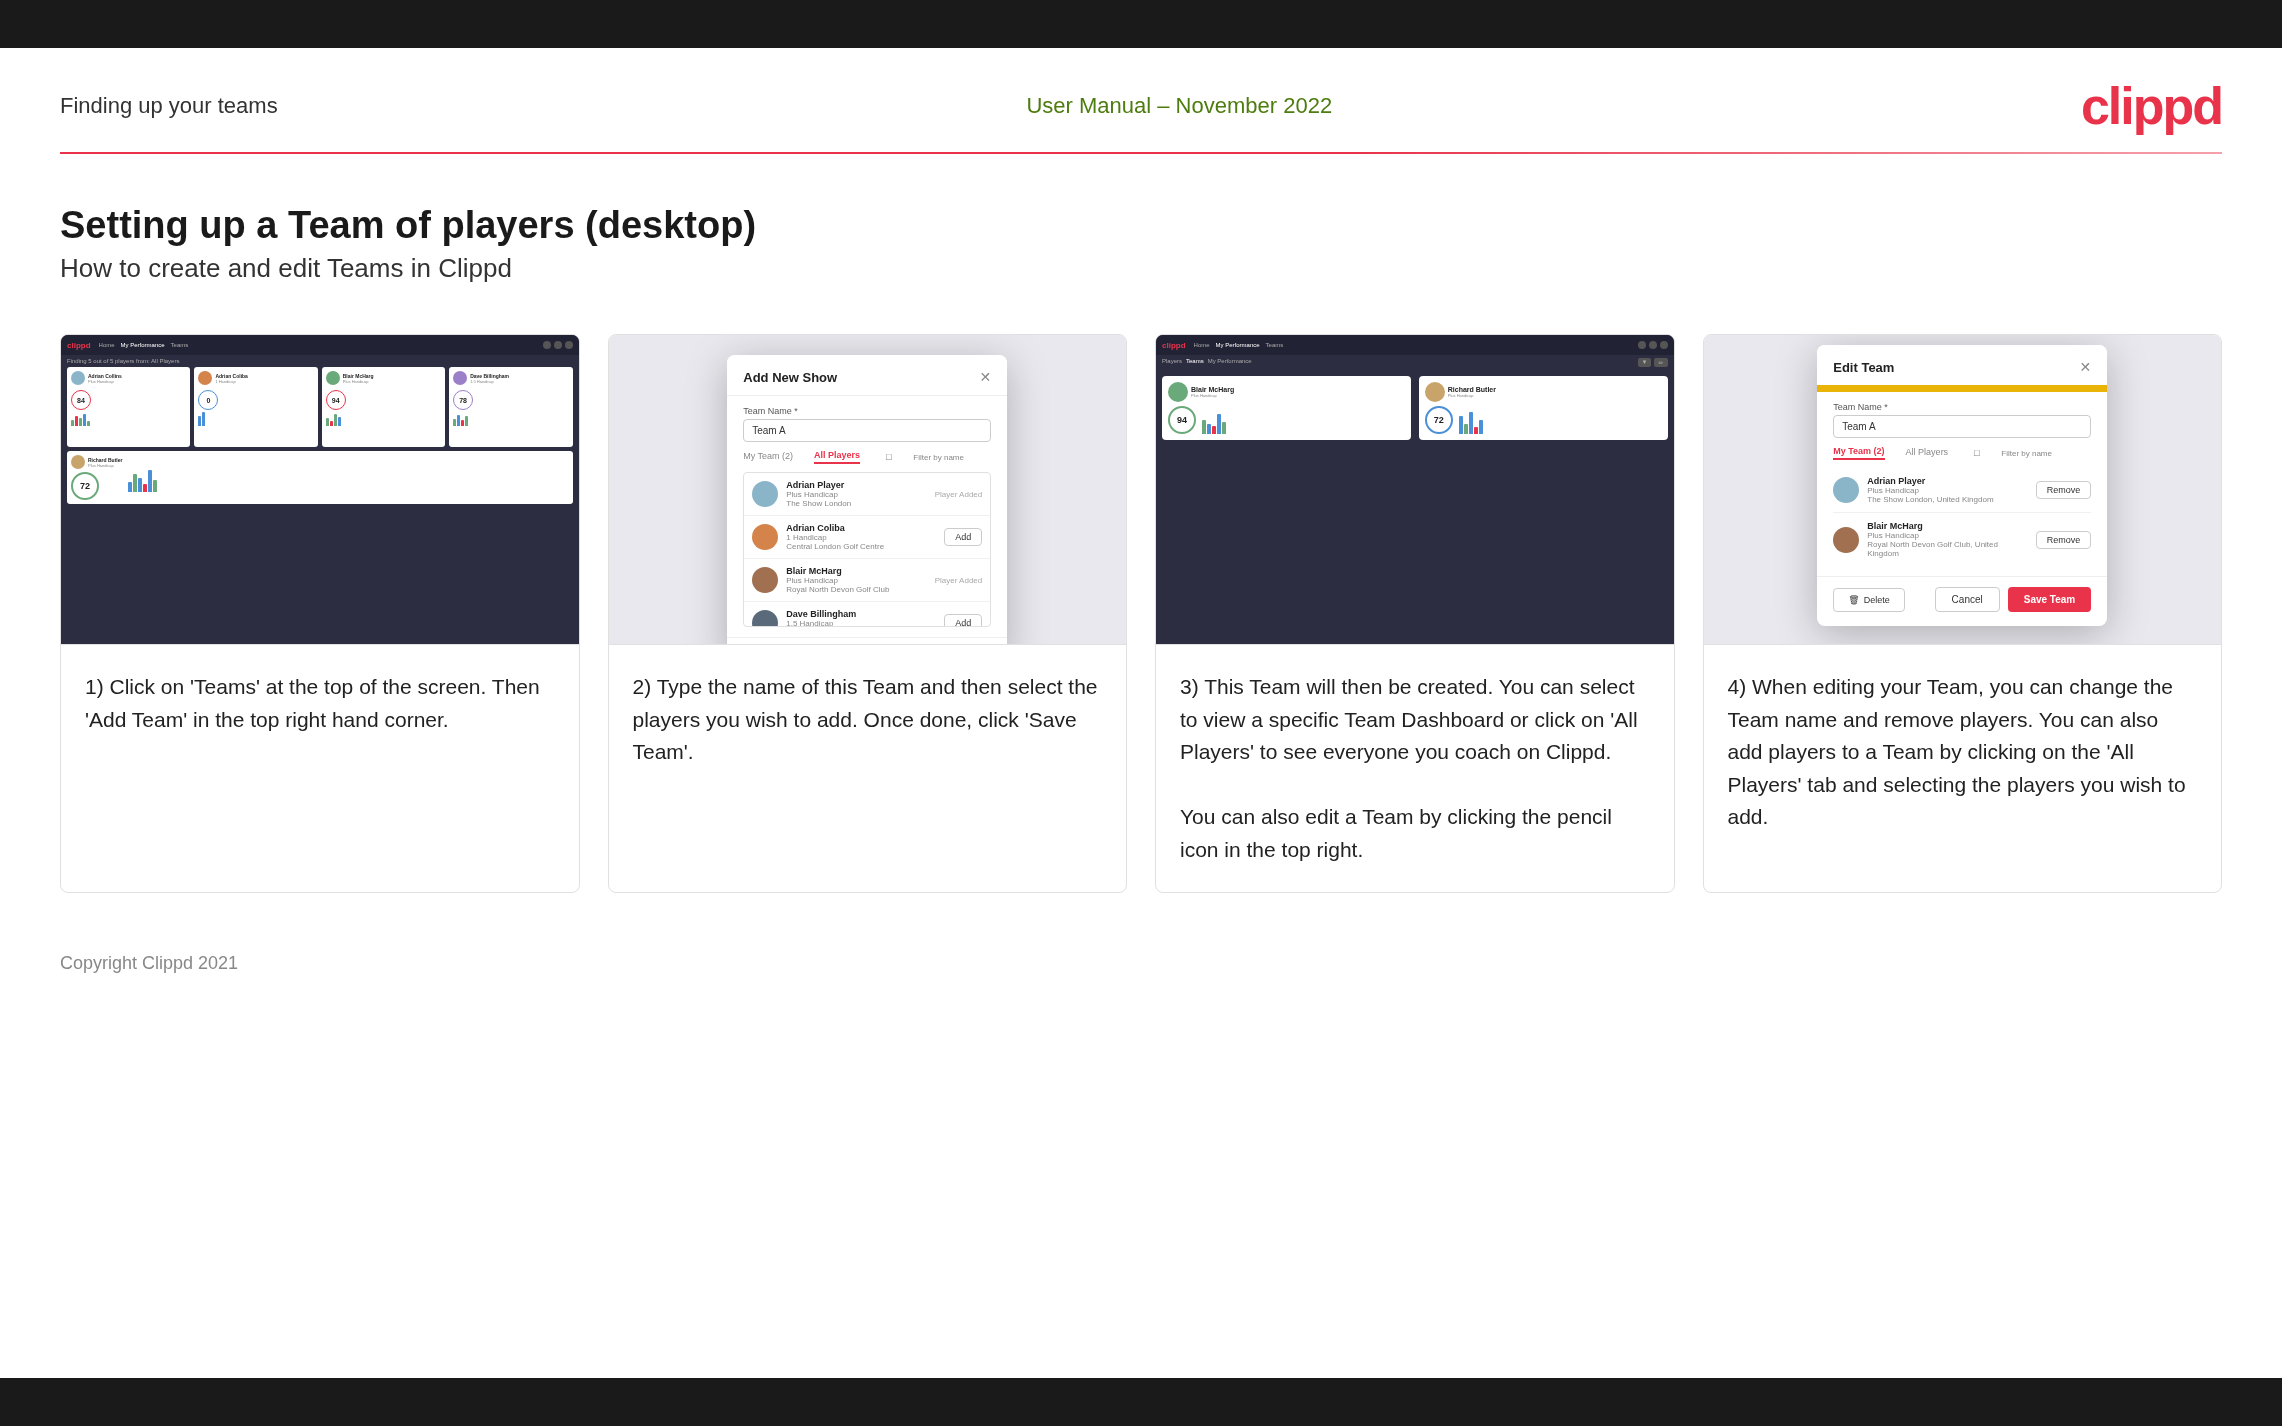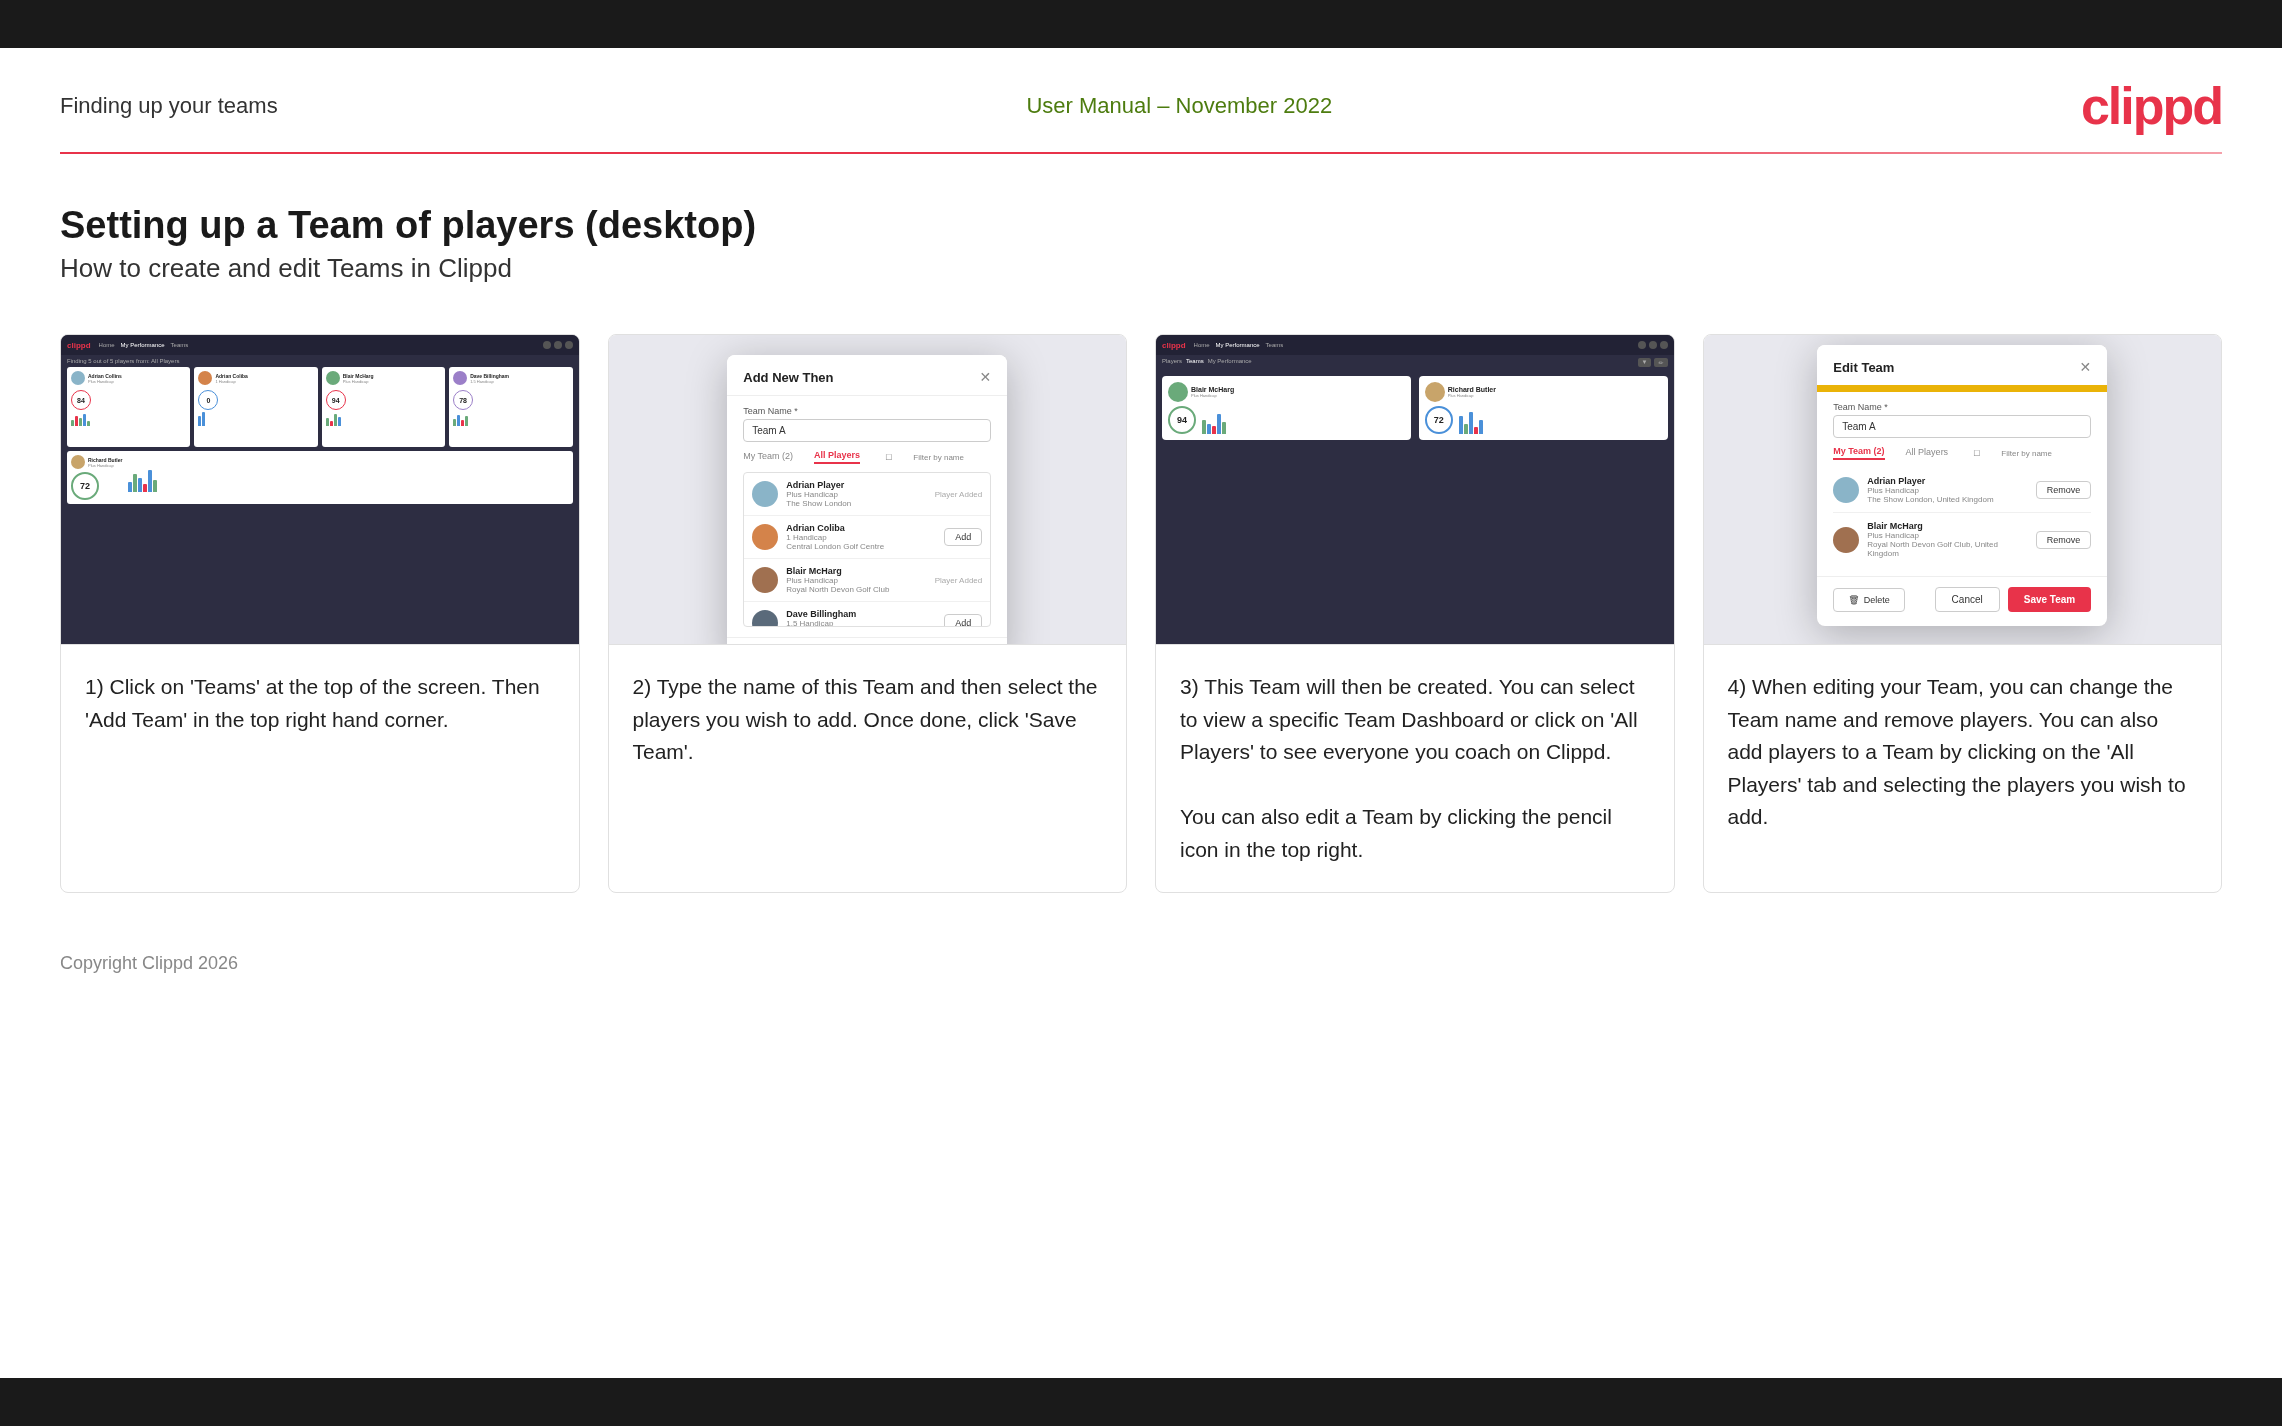--- a/index.html
+++ b/index.html
@@ -604,21 +604,21 @@
       </div>
     </div>
     <div class="card-description">1) Click on 'Teams' at the top of the screen. Then 'Add Team' in the top right hand corner.</div>
   </div>
 
   <div class="card">
     <div class="screenshot-area" style="background:#e8e8ee;">
 
       <div class="mock-dialog">
         <div class="mock-dialog-header">
-          <span class="mock-dialog-title">Add New Then</span>
+          <span class="mock-dialog-title">Add New Show</span>
           <span class="mock-close-btn">✕</span>
         </div>
         <div class="mock-dialog-body">
           <div class="mock-field-label">Team Name *</div>
           <div class="mock-text-input">Team A</div>
           <div class="mock-tabs">
             <span class="mock-tab">My Team (2)</span>
             <span class="mock-tab active">All Players</span>
             <span style="font-size:8px;color:#888;margin-left:4px;">☐</span>
             <span class="mock-filter-label">Filter by name</span>
@@ -791,16 +791,16 @@
           </div>
         </div>
       </div>
     </div>
     <div class="card-description">4) When editing your Team, you can change the Team name and remove players. You can also add players to a Team by clicking on the 'All Players' tab and selecting the players you wish to add.</div>
   </div>
 
 </div>
 
 <div class="footer">
-  <span>Copyright Clippd 2026</span>
+  <span>Copyright Clippd 2021</span>
 </div>
 
 <div class="bottom-bar"></div>
 
 </body></html>

